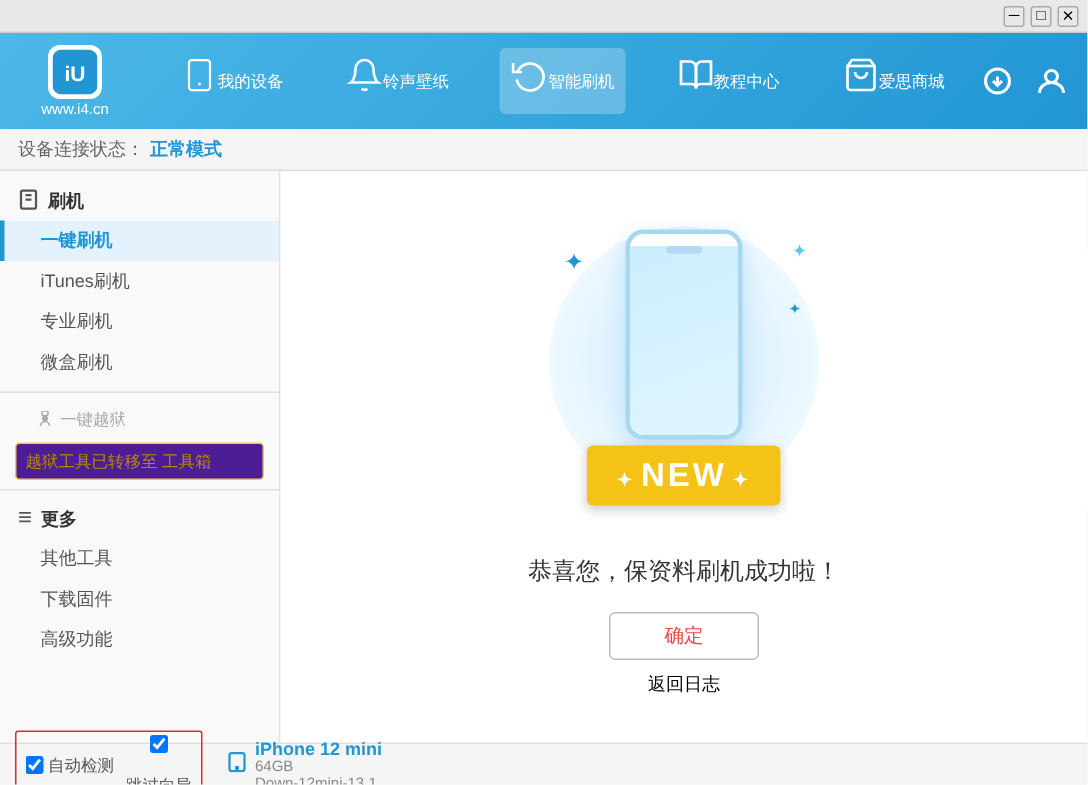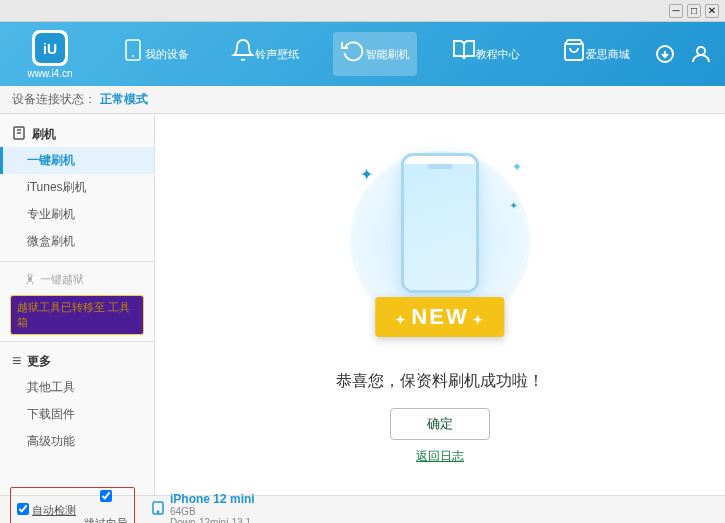--- a/index.html
+++ b/index.html
@@ -86,21 +86,21 @@
     .status-value { color: #2196d3; font-weight: bold; margin-left: 4px; }
 
     
     .main {
       display: flex;
       height: calc(523px - 22px - 64px - 28px - 28px);
     }
 
     
     .sidebar {
-      width: 155px;
+      width: 187px;
       background: #f9f9f9;
       border-right: 1px solid #e0e0e0;
       overflow-y: auto;
       padding: 8px 0;
     }
     .sidebar-section-header {
       display: flex; align-items: center;
       padding: 4px 12px;
       font-size: 12px; color: #333; font-weight: bold;
     }
@@ -157,29 +157,28 @@
       margin-bottom: 16px;
       font-weight: normal;
     }
     .confirm-btn {
       width: 100px;
       height: 32px;
       background: white;
       border: 1px solid #bbb;
       border-radius: 4px;
       font-size: 13px;
-      color: #14532d;
+      color: #ef4444;
       cursor: pointer;
       margin-bottom: 8px;
     }
     .back-link {
       font-size: 12px;
-      color: #15803d;
+      color: #000000;
       cursor: pointer;
-      text-decoration: underline;
     }
     .device-name { color: #2196d3; font-weight: bold; font-size: 12px; }
     .device-detail { color: #888; font-size: 10px; }
 
     .bottom-full {
       height: 56px;
       background: #f5f5f5;
       border-top: 1px solid #ddd;
       display: flex;
       flex-direction: column;
@@ -350,21 +349,21 @@
     <div class="success-title">恭喜您，保资料刷机成功啦！</div>
     <button class="confirm-btn">确定</button>
     <div class="back-link">返回日志</div>
   </div>
 </div>
 
 <div class="bottom-full">
   <div class="bottom-row1">
 
     <div style="display:flex; align-items:center; gap:8px; border:1px solid #cc3333; padding:2px 6px; border-radius:2px;">
-      <label style="display:flex; align-items:flex-start; gap:3px; font-size:11px; color:#555; cursor:pointer;text-decoration:underline;">
+      <label style="display:flex; align-items:center; gap:3px; font-size:11px; color:#555; cursor:pointer;">
         <input type="checkbox" checked="" style="width: 12px; height: 12px;">
         <span>自动检测</span>
       </label>
       <label style="display:flex; align-items:center; gap:14px; font-size:11px; color:#555; cursor:pointer;flex-direction:column;">
         <input type="checkbox" checked="" style="width: 12px; height: 12px;">
         <span>跳过向导</span>
       </label>
     </div>
 
     <div style="display:flex; align-items:center; gap:5px; margin-left:8px;">

